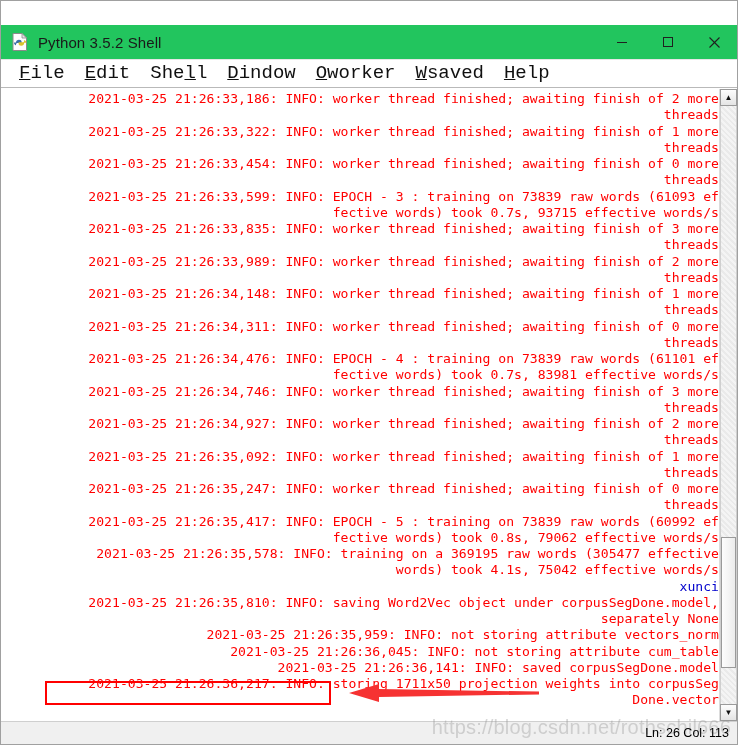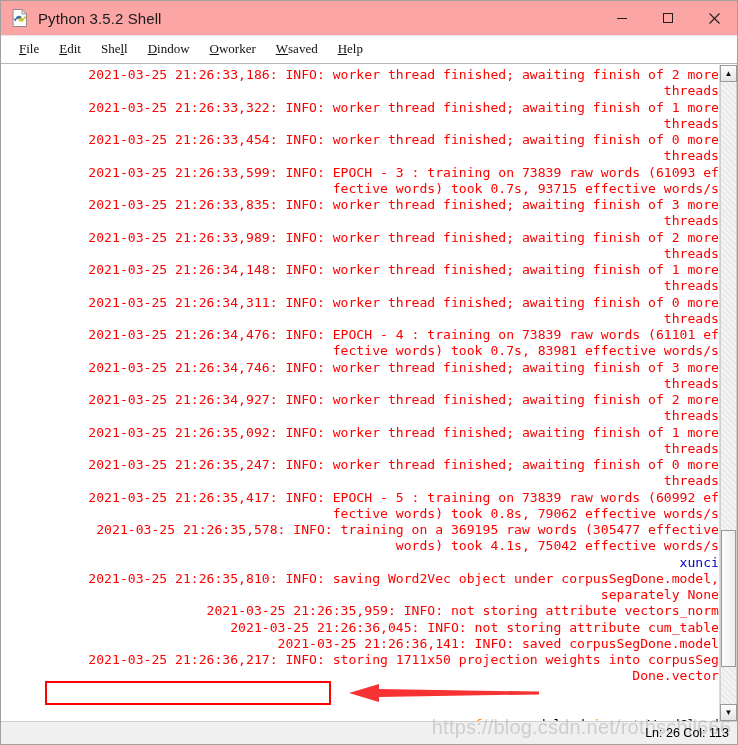--- a/index.html
+++ b/index.html
@@ -24,23 +24,24 @@
     display: flex;
     flex-direction: column;
   }
 
   
   .titlebar {
     height: 34px;
     min-height: 34px;
     display: flex;
     align-items: center;
-    background: #fca5a5;
+    background: #22c55e;
     border-bottom: 1px solid #e6e6e6;
     position: relative;
+    margin-top: 24px;
   }
   .title-icon {
     width: 20px;
     height: 20px;
     margin-left: 9px;
     margin-right: 8px;
     flex: 0 0 auto;
     position: relative;
   }
   .title-text {
@@ -73,25 +74,25 @@
   .menubar {
     height: 27px;
     min-height: 27px;
     display: flex;
     align-items: center;
     padding-left: 8px;
     background: #ffffff;
     border-bottom: 1px solid #b9b9b9;
   }
   .menu-item {
-    font-size: 13px;
+    font-size: 19px;
     color: #101010;
     padding: 2px 10px 3px 10px;
     cursor: default;
-    font-family: Liberation Serif, serif;
+    font-family: Liberation Mono, monospace;
     white-space: nowrap;
   }
   .menu-item u { text-decoration: underline; }
 
   
   .text-wrap {
     flex: 1 1 auto;
     display: flex;
     position: relative;
     background: #ffffff;

